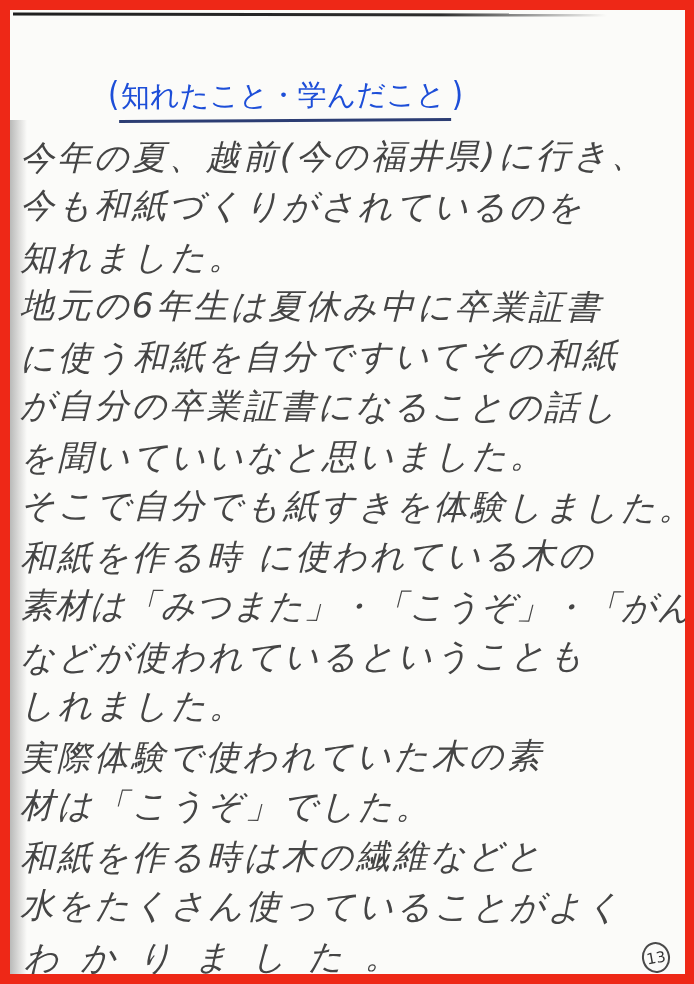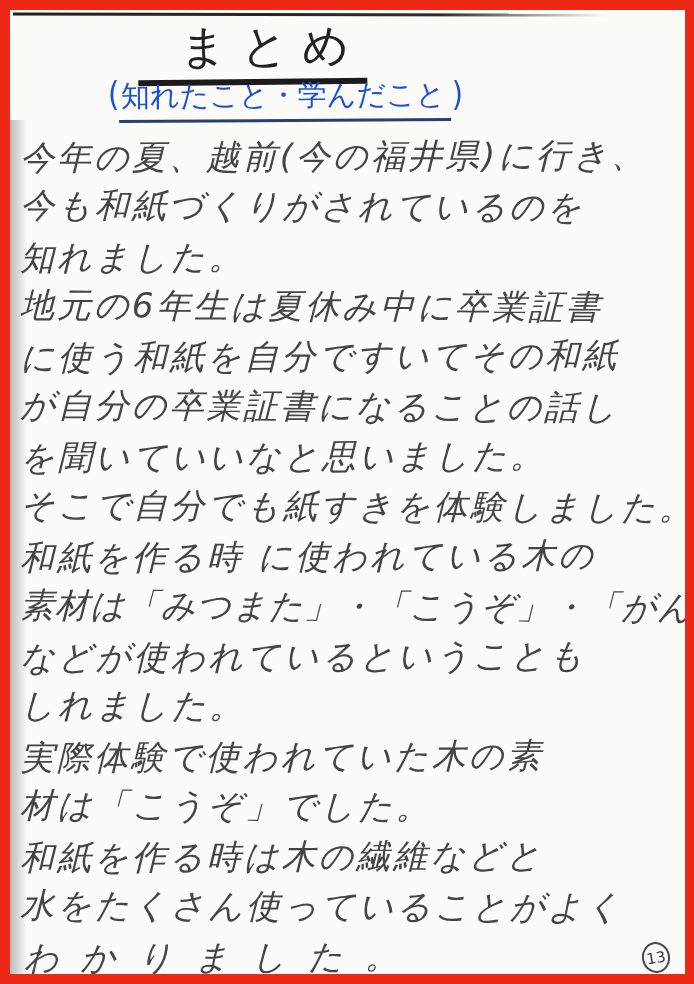--- a/index.html
+++ b/index.html
@@ -88,23 +88,20 @@
   }
 </style>
 </head>
 <body>
 
 <div class="paper">
 
   <div class="scan-line"></div>
   <div class="left-shadow"></div>
 
-  <div class="title-row">
-    <span class="title-text">まとめ</span>
-  </div>
 
   <div class="subtitle-row">
     <span class="subtitle-paren">(</span><span class="subtitle-inner">知れたこと・学んだこと</span><span class="subtitle-paren">)</span>
   </div>
 
   <div class="lines">
       <div class="line">今年の夏、越前(今の福井県)に行き、</div>
       <div class="line">今も和紙づくりがされているのを</div>
       <div class="line">知れました。</div>
       <div class="line">地元の6年生は夏休み中に卒業証書</div>

